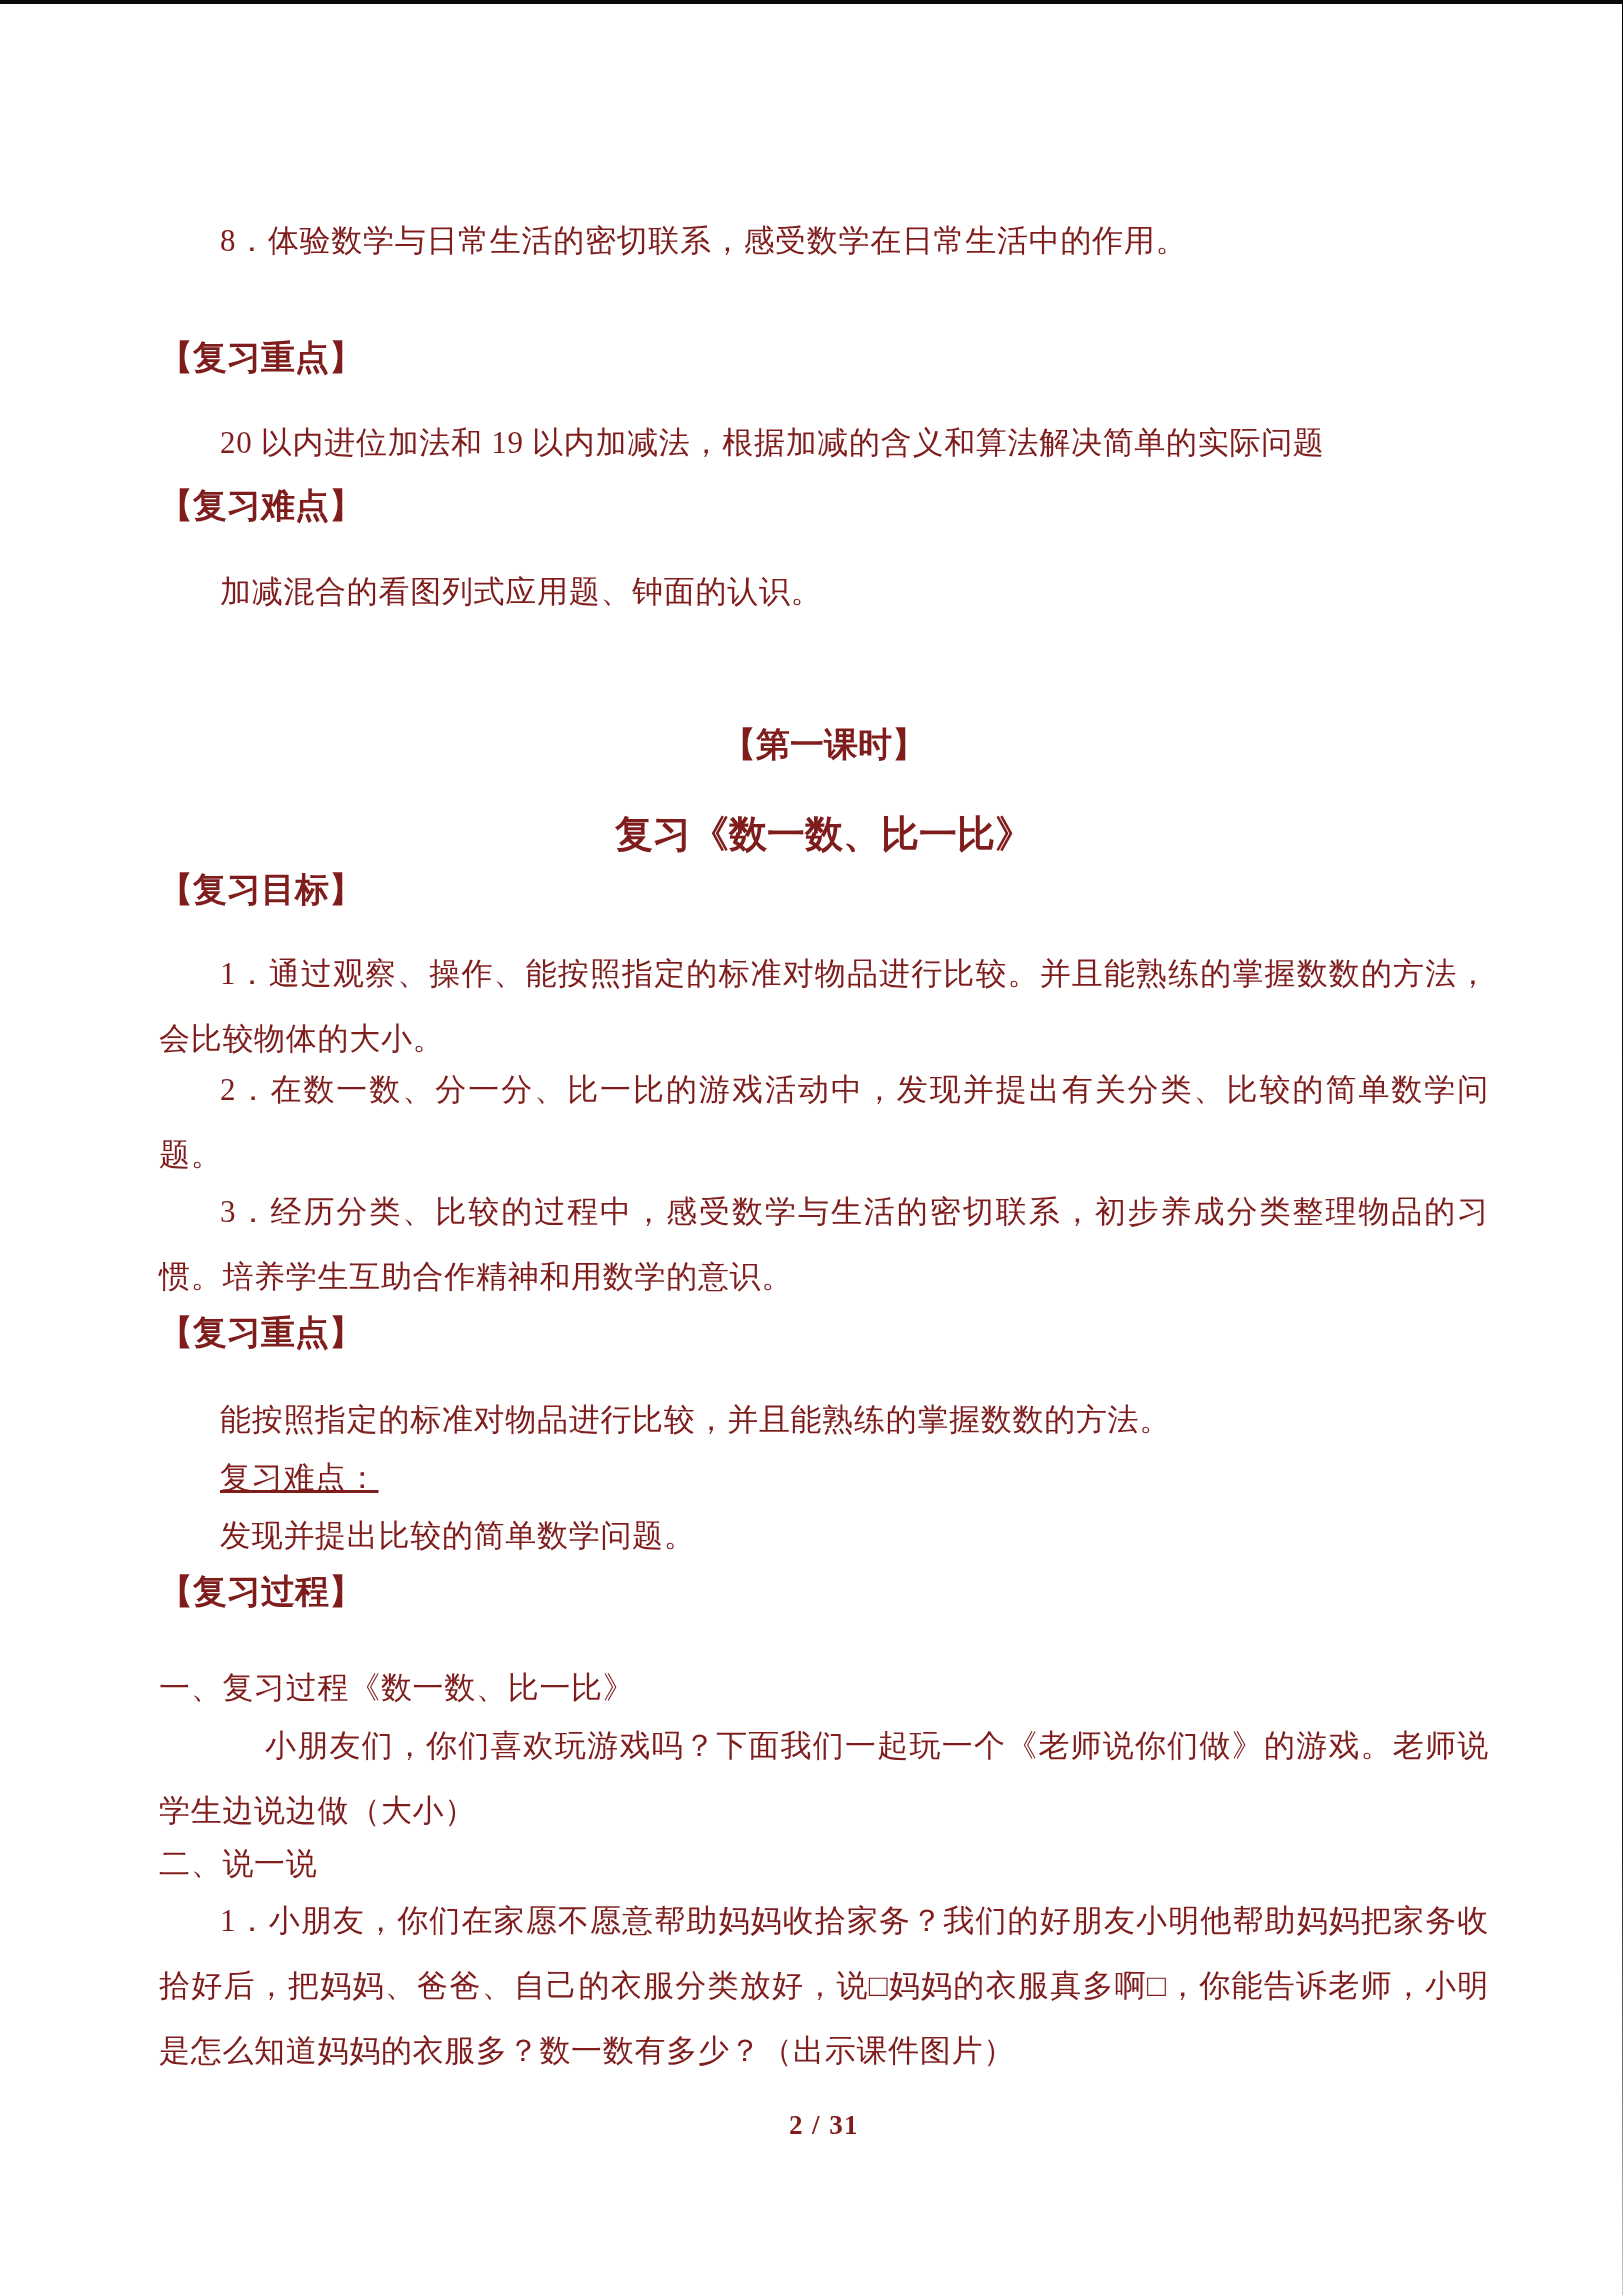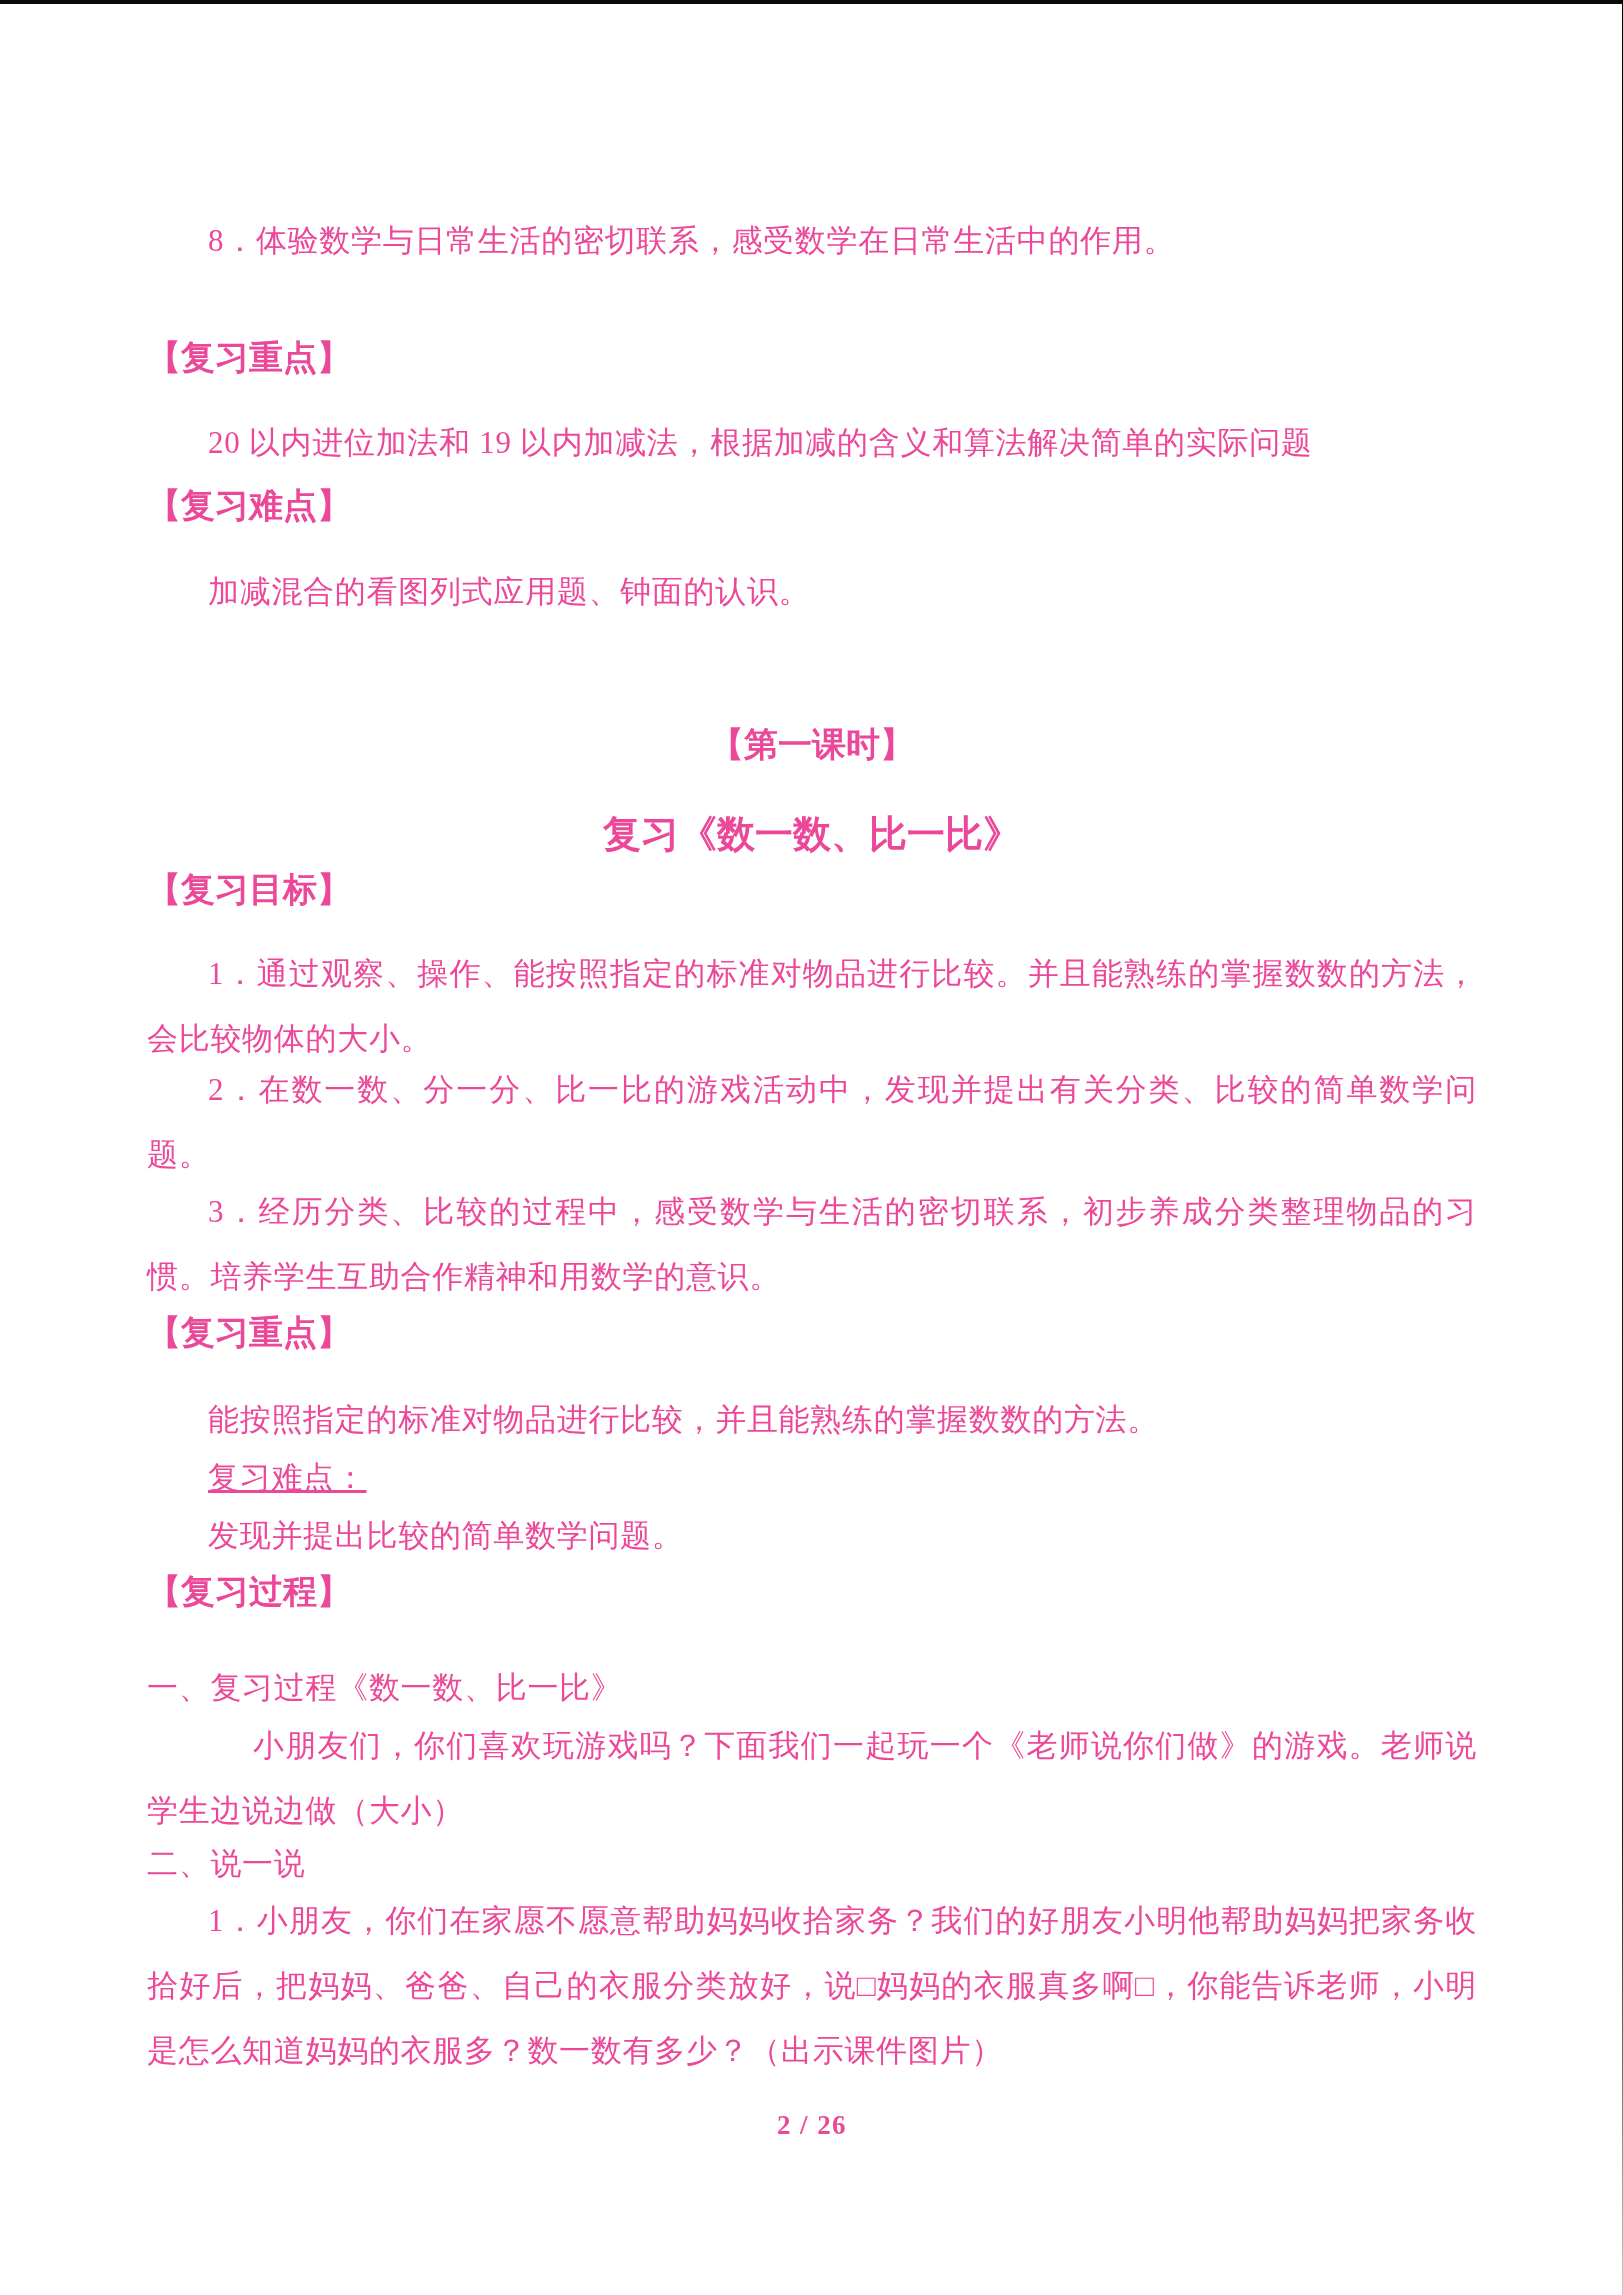--- a/index.html
+++ b/index.html
@@ -15,23 +15,23 @@
   .top-edge{
     position:absolute;left:0;top:0;width:1623px;height:4.1px;
     background:#0a0a0a;
   }
   .right-edge{
     position:absolute;right:0;top:0;width:1.4px;height:2295px;
     background:linear-gradient(#000000 0%,#1a1a1a 80%,#c9c9c9 100%);
   }
   .blk{
     position:absolute;
-    left:147px;
+    left:159px;
     width:1330px;
-    color:#ec4899;
+    color:#7f1d1d;
     white-space:normal;
   }
   .body{
     font-size:31px;
     line-height:65px;
     text-align:justify;
     letter-spacing:0.7px;
   }
   .indent{ text-indent:61px; }
   .deep{ text-indent:106px; }
@@ -96,16 +96,16 @@
   <div class="blk hd" style="top:1571px;">【复习过程】</div>
 
   <div class="blk body" style="top:1655px;">一、复习过程《数一数、比一比》</div>
 
   <div class="blk body deep" style="top:1713px;">小朋友们，你们喜欢玩游戏吗？下面我们一起玩一个《老师说你们做》的游戏。老师说学生边说边做（大小）</div>
 
   <div class="blk body" style="top:1831px;">二、说一说</div>
 
   <div class="blk body indent" style="top:1888px;">1．小朋友，你们在家愿不愿意帮助妈妈收拾家务？我们的好朋友小明他帮助妈妈把家务收拾好后，把妈妈、爸爸、自己的衣服分类放好，说□妈妈的衣服真多啊□，你能告诉老师，小明是怎么知道妈妈的衣服多？数一数有多少？（出示课件图片）</div>
 
-  <div class="blk pagenum" style="top:2108px;">2 / 26</div>
+  <div class="blk pagenum" style="top:2108px;">2 / 31</div>
 
 </div>
 
 
 </body></html>

